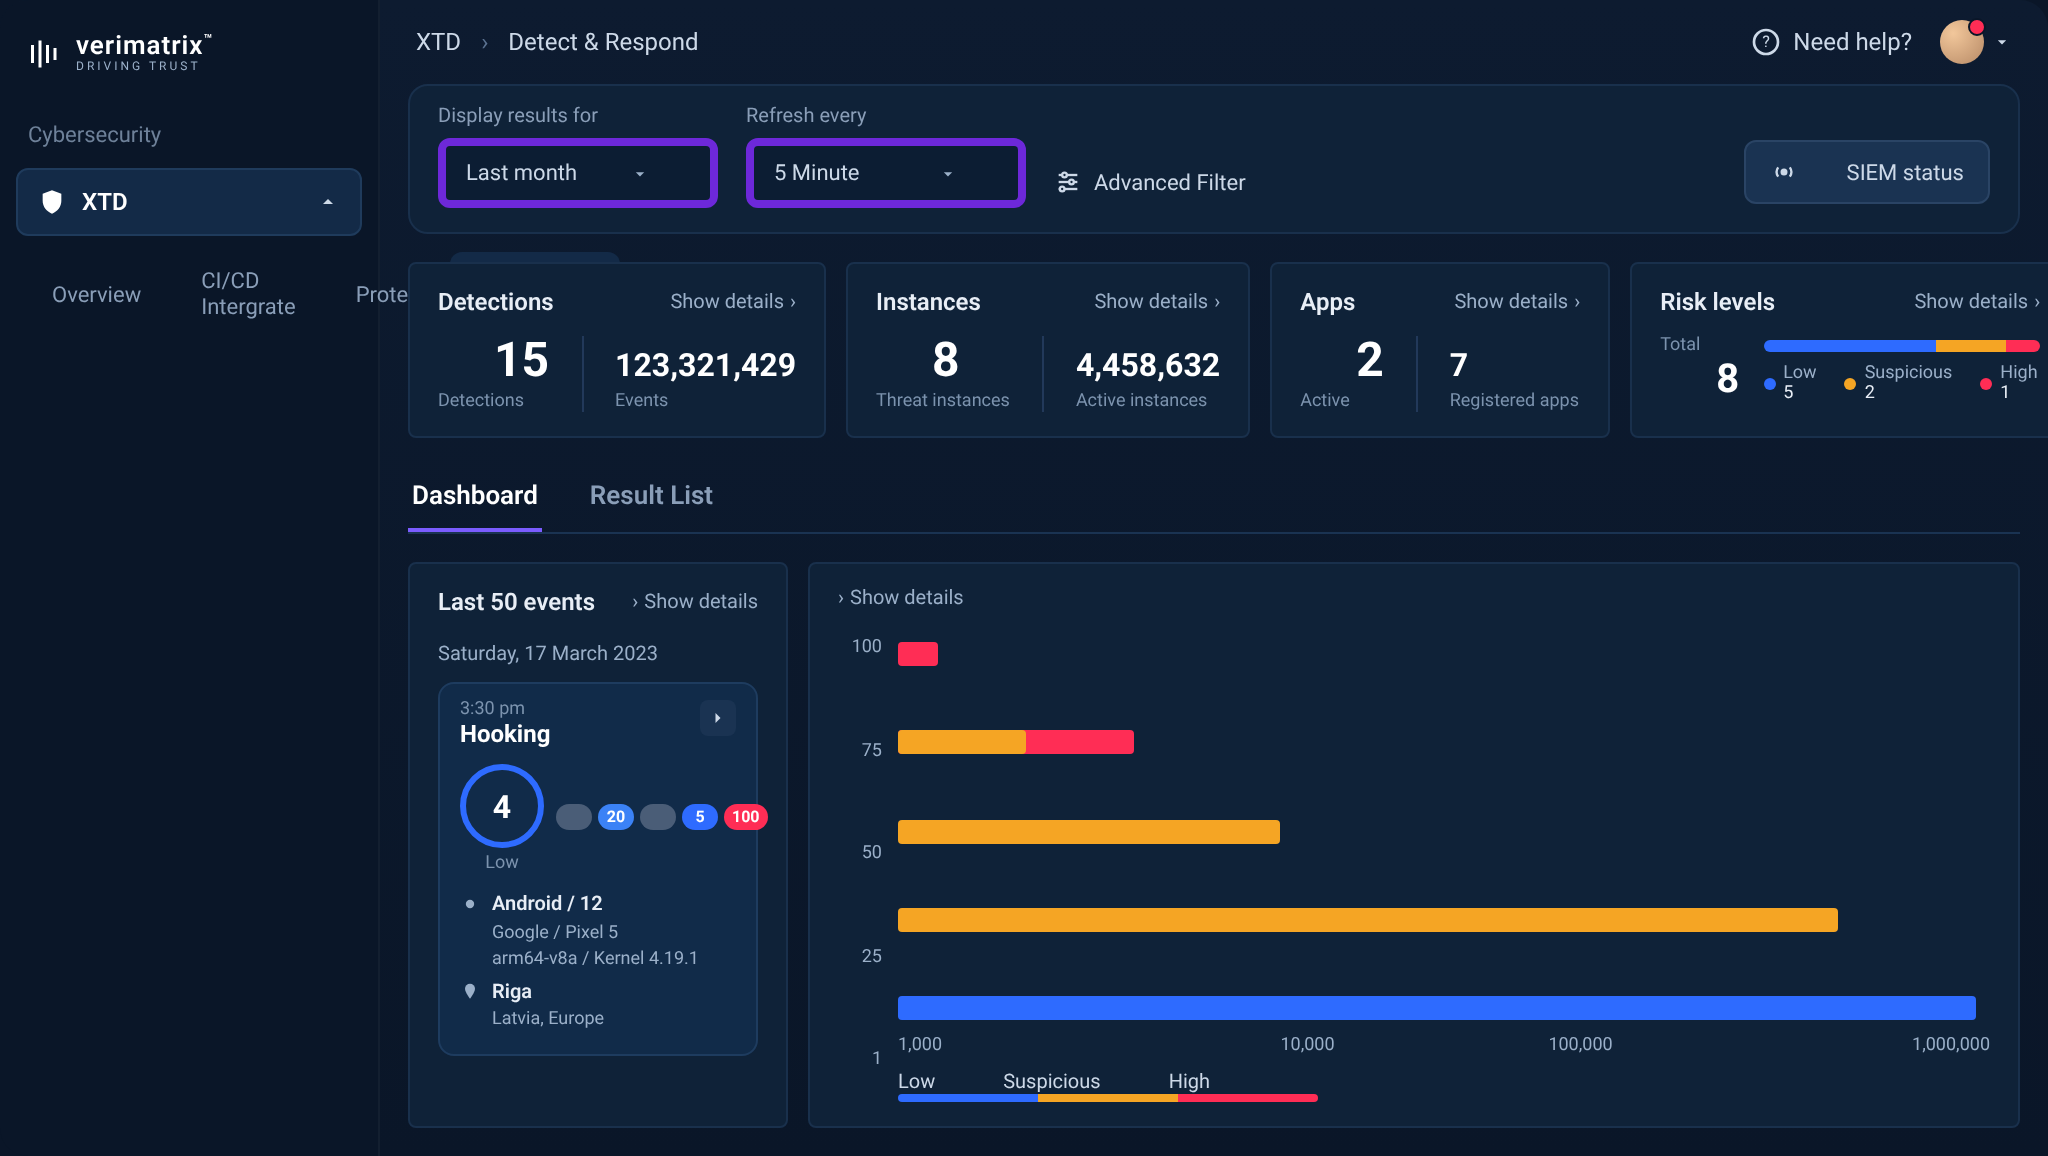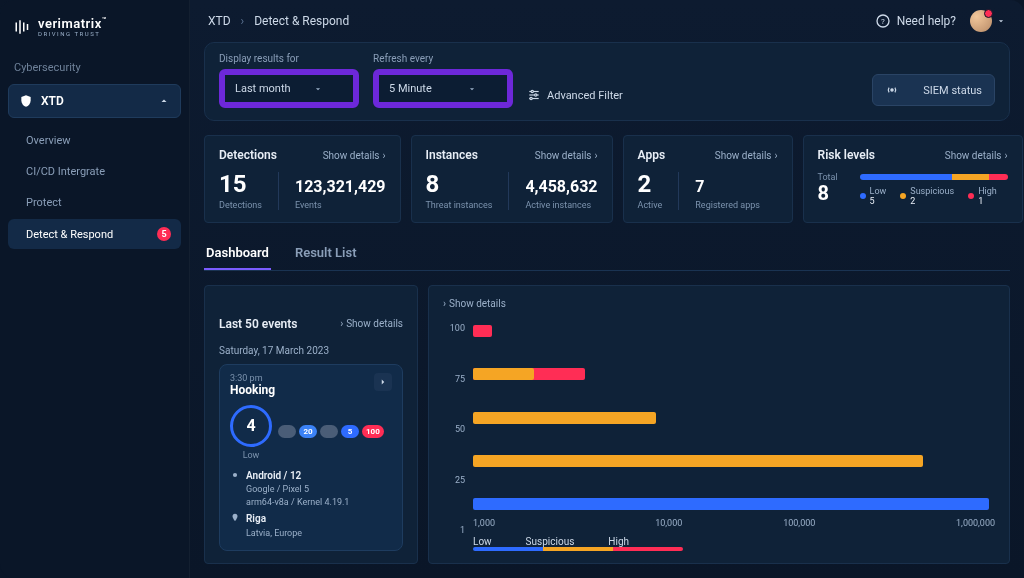--- a/index.html
+++ b/index.html
@@ -53,21 +53,20 @@
     padding: 9px 10px;
     border-radius: 6px;
     color: #fff;
     font-weight: 600;
     font-size: 12px;
     cursor: pointer;
   }
   .nav-item-expand .left { display: flex; align-items: center; gap: 8px; }
   .nav-sub {
     display: flex;
-    flex-direction: column;
     gap: 2px;
     margin: 2px 8px 0 8px;
   }
   .nav-sub-item {
     display: flex;
     align-items: center;
     justify-content: space-between;
     color: #8a9eb8;
     font-size: 11px;
     padding: 8px 10px 8px 18px;
@@ -135,21 +134,21 @@
     border-radius: 10px;
     padding: 10px 14px 12px 14px;
     display: flex;
     align-items: flex-end;
     gap: 14px;
   }
   .filter-group { display: flex; flex-direction: column; gap: 5px; }
   .filter-label { font-size: 10px; color: #8a9eb8; }
   .select {
     background: #0c1d33;
-    border: 6px solid #6d28d9;
+    border: 4px solid #6d28d9;
     border-radius: 6px;
     padding: 7px 30px 7px 10px;
     color: #cdd9e8;
     font-size: 11px;
     min-width: 140px;
     position: relative;
     cursor: pointer;
     display: flex; align-items: center; justify-content: space-between;
   }
   .adv-filter {
@@ -184,21 +183,21 @@
   .metric-card.wide { min-width: 220px; flex: 1; }
   .card-head {
     display: flex; align-items: center; justify-content: space-between;
     margin-bottom: 10px;
   }
   .card-title { font-size: 12px; font-weight: 600; color: #e8eef6; }
   .show-details { font-size: 10px; color: #9bb0c9; cursor: pointer; display: flex; align-items: center; gap: 3px; }
   .metric-body { display: flex; align-items: flex-end; gap: 16px; }
   .metric-col { display: flex; flex-direction: column; gap: 1px; }
   .metric-divider { width: 1px; align-self: stretch; background: #22395a; }
-  .big-num { font-size: 24px; font-weight: 700; color: #fff; line-height: 1; }
+  .big-num { font-size: 24px; font-weight: 700; color: #fff; line-height: 1; margin-left: 28px; }
   .mid-num { font-size: 16px; font-weight: 700; color: #fff; line-height: 1.1; }
   .sub-label { font-size: 9px; color: #7c93ae; margin-top: 3px; }
   
   .risk-bar { height: 6px; border-radius: 3px; overflow: hidden; display: flex; margin: 2px 0 6px 0; }
   .risk-seg-low { background: #2e6bff; }
   .risk-seg-sus { background: #f5a524; }
   .risk-seg-high { background: #ff2d55; }
   .risk-legend { display: flex; gap: 14px; font-size: 9px; }
   .legend-item { display: flex; align-items: center; gap: 4px; color: #9bb0c9; }
   .legend-dot { width: 6px; height: 6px; border-radius: 50%; }
@@ -215,21 +214,21 @@
     color: #8a9eb8;
     cursor: pointer;
     border-bottom: 2px solid transparent;
   }
   .tab.active {
     color: #fff;
     border-bottom: 2px solid #7b5cff;
   }
   
   .lower { display: flex; gap: 10px; flex: 1; min-height: 0; }
-  .events-card { width: 214px; display: flex; flex-direction: column; justify-content: flex-end; }
+  .events-card { width: 190px; display: flex; flex-direction: column; }
   .events-date { font-size: 10px; color: #9bb0c9; margin: 4px 0 8px 0; }
   .event-item {
     background: #112b49;
     border: 1px solid #1e3c5f;
     border-radius: 8px;
     padding: 8px 10px 10px 10px;
     display: flex; flex-direction: column; gap: 6px;
     position: relative;
   }
   .event-head { display: flex; justify-content: space-between; align-items: flex-start; }

